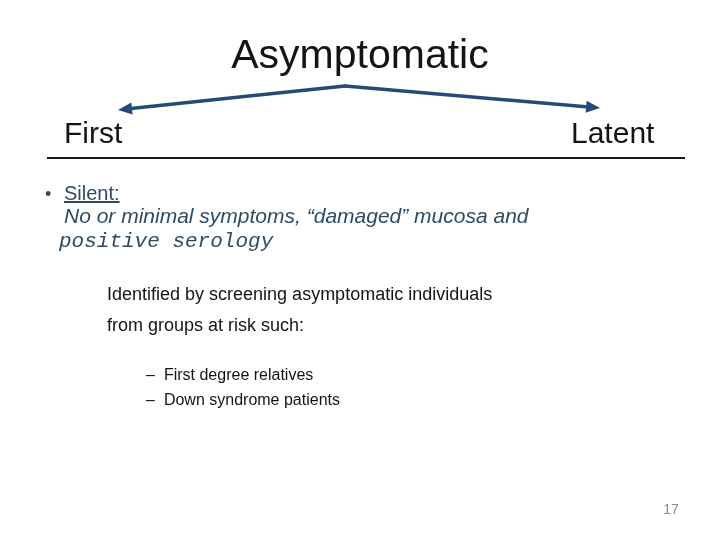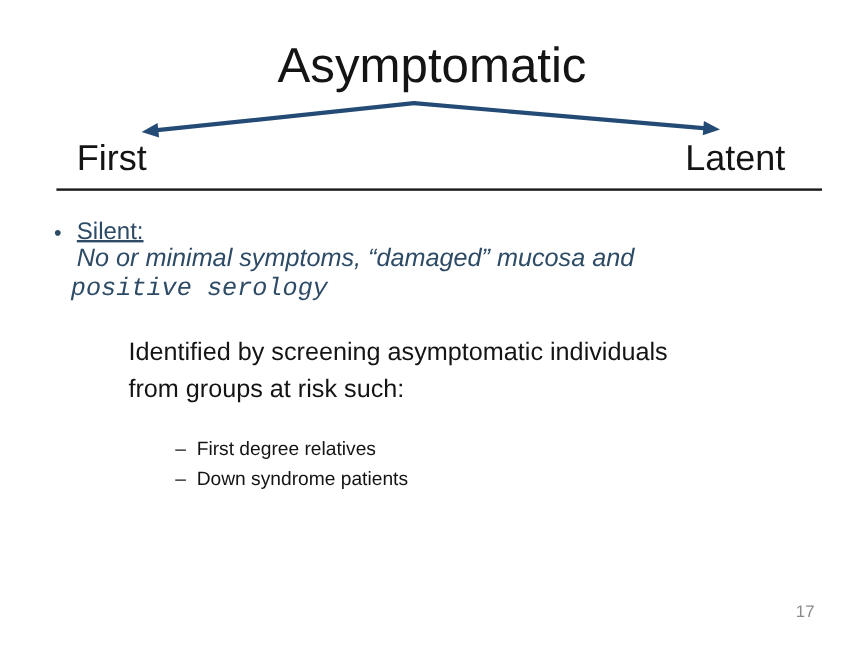--- a/index.html
+++ b/index.html
@@ -34,21 +34,21 @@
   .bullet-dot{left:45px;top:184px;font-size:18px;}
   .silent-heading{
     left:64px;top:181px;
     font-size:20px;line-height:24px;
     text-decoration:underline;
   }
   .desc{font-style:italic;font-size:21px;line-height:25px;}
   .desc-line1{left:64px;top:203px;}
   .desc-line2{left:59px;top:229px;font-family:Liberation Mono, monospace;}
 
-  .identified{font-size:21px;line-height:26px;color:#141414;}
+  .identified{font-size:18px;line-height:26px;color:#141414;}
   .identified-line1{left:107px;top:281px;}
   .identified-line2{left:107px;top:312px;}
 
   .risk-item{font-size:16px;line-height:20px;color:#141414;}
   .risk-item .dash{display:inline-block;margin-right:9px;}
   .risk-item-1{left:146px;top:365px;}
   .risk-item-2{left:146px;top:390px;}
   .risk-item-3{left:146px;top:415px;}
 
   .page-number{

